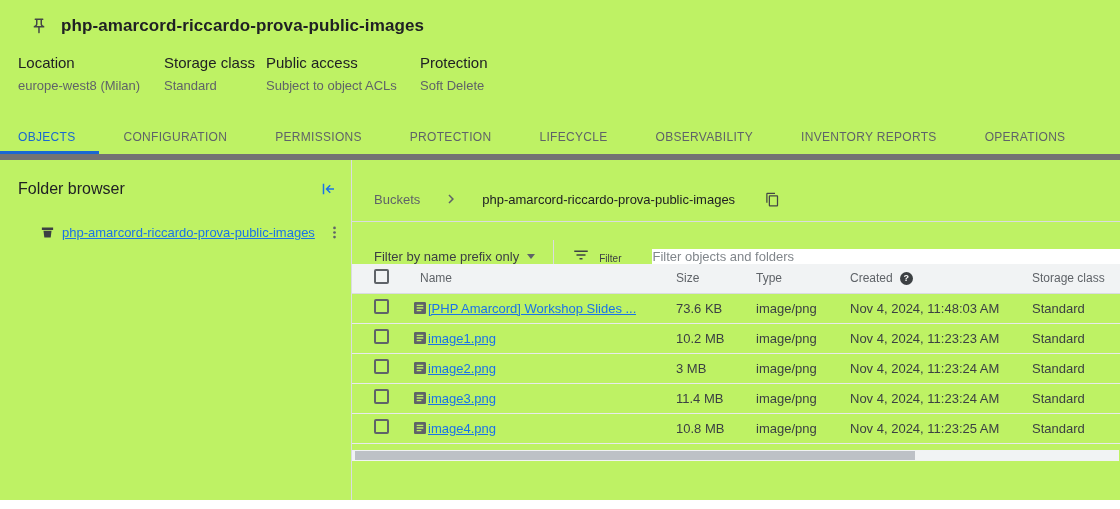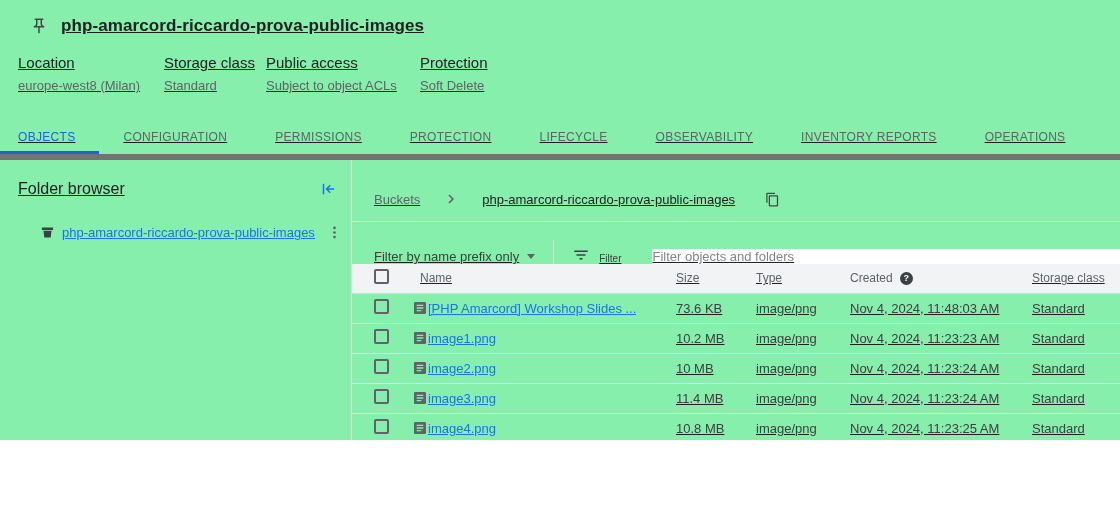--- a/index.html
+++ b/index.html
@@ -1,17 +1,17 @@
 <!DOCTYPE html>
 <html><head>
 <meta charset="utf-8">
 <style>
   * { margin:0; padding:0; box-sizing:border-box; }
   body { background:#fff; font-family:"Liberation Sans", sans-serif; color:#202124; }
-  .app { width:1120px; height:440px; overflow:hidden; background:#86efac; position:relative;text-decoration:underline; }
+  .app { width:1120px; height:500px; overflow:hidden; background:#bef264; position:relative; }
 
   
   .bucket-header { display:flex; align-items:center; gap:13px; padding:16px 0 0 30px; }
   .bucket-header h1 { font-size:17px; font-weight:600; color:#202124; letter-spacing:.1px; }
   .icon-btn { background:none; border:none; cursor:pointer; display:inline-flex; align-items:center; padding:0; }
 
   .meta-row { display:flex; margin:18px 0 0 18px; }
   .meta-block { display:flex; flex-direction:column; }
   .meta-block .m-label { font-size:15px; font-weight:500; color:#202124; }
   .meta-block .m-value { font-size:13px; color:#5f6368; margin-top:7px; }
@@ -257,21 +257,21 @@
             <td class="cell-name">
                 <div class="name-wrap">
               <span class="file-icon">
                     <svg viewBox="0 0 24 24" width="16" height="16" fill="#5f6368">
                       <path d="M19 3H5c-1.1 0-2 .9-2 2v14c0 1.1.9 2 2 2h14c1.1 0 2-.9 2-2V5c0-1.1-.9-2-2-2zm-5 14H7v-2h7v2zm3-4H7v-2h10v2zm0-4H7V7h10v2z"></path>
                     </svg>
                   </span>
               <a class="obj-link">image2.png</a>
             </div>
               </td>
-            <td>10 MB</td>
+            <td>3 MB</td>
             <td>image/png</td>
             <td>Nov 4, 2024, 11:23:24 AM</td>
             <td>Standard</td>
           </tr>
           <tr>
             <td class="cell-cb"><span class="cb"></span></td>
             <td class="cell-name">
                 <div class="name-wrap">
               <span class="file-icon">
                     <svg viewBox="0 0 24 24" width="16" height="16" fill="#5f6368">

